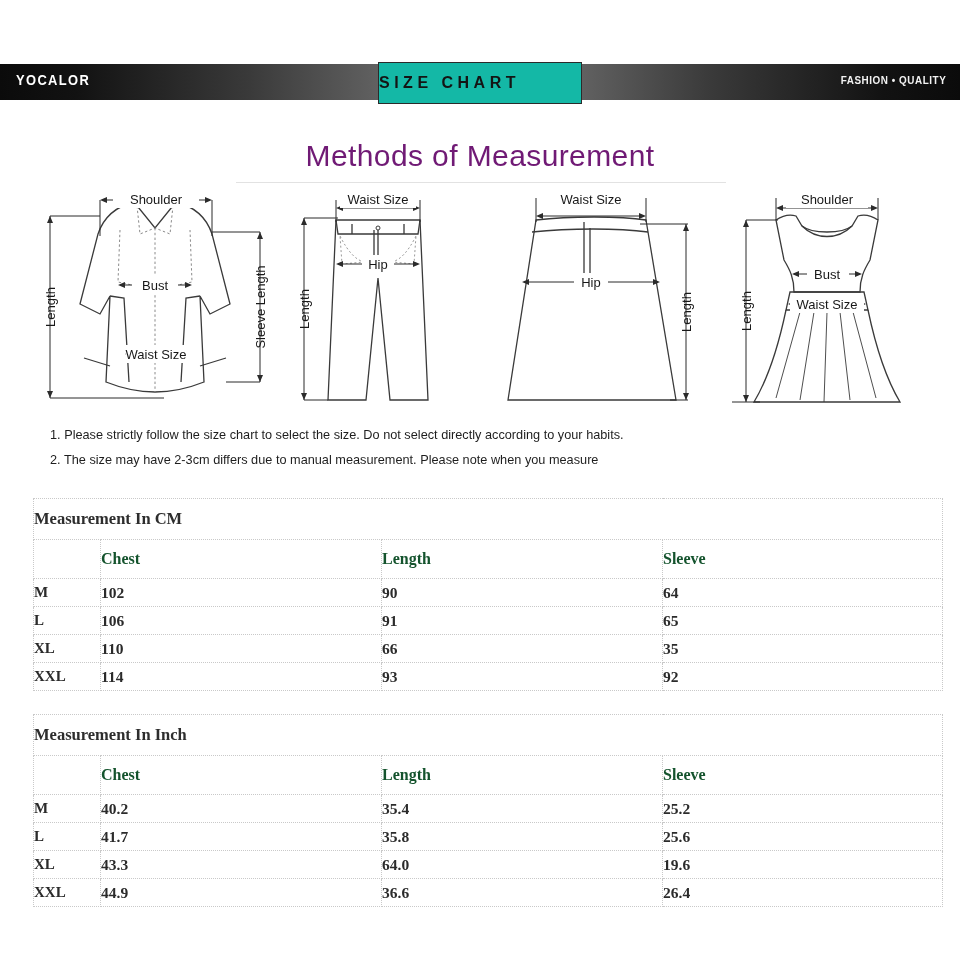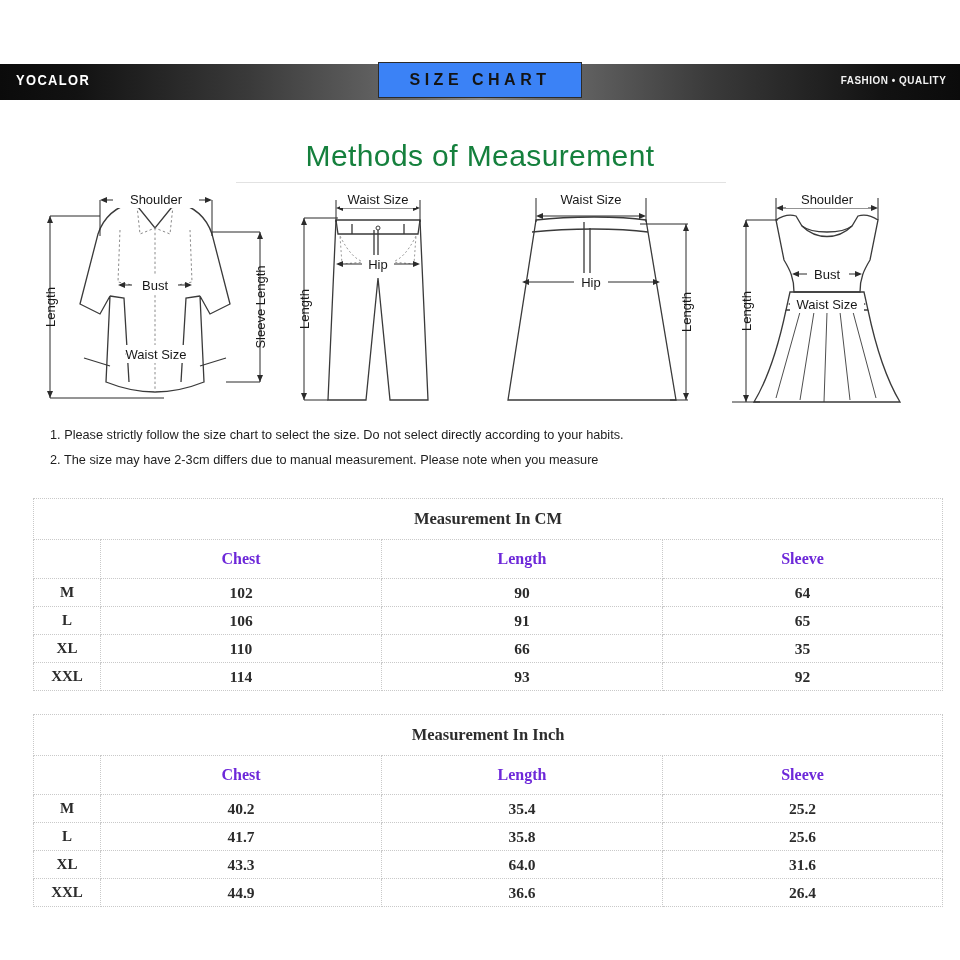--- a/index.html
+++ b/index.html
@@ -11,50 +11,50 @@
   .page{position:relative;width:960px;height:960px;}
 
   
   .banner{position:absolute;left:0;top:64px;width:960px;height:36px;
     background:linear-gradient(to right,#0b0b0b 0%,#121212 8%,#3a3a3a 26%,#6e6e6e 44%,#8c8c8c 50%,#6e6e6e 56%,#3a3a3a 74%,#121212 92%,#0b0b0b 100%);}
   .brand{position:absolute;left:16px;top:71px;color:#fff;font-size:15px;font-weight:700;
     letter-spacing:1.6px;font-family:"Liberation Sans Narrow","Liberation Sans",sans-serif;
     transform:scaleX(.86);transform-origin:left center;}
   .tagline{position:absolute;right:14px;top:74px;color:#f2f2f2;font-size:11px;font-weight:700;
     letter-spacing:.6px;transform:scaleX(.9);transform-origin:right center;}
-  .chipbox{position:absolute;left:378px;top:62px;width:204px;height:36px;background:#3b82f6;
-    border:1.6px solid #2b2b2b;box-sizing:border-box;display:flex;align-items:center;justify-content:center;}
+  .chipbox{position:absolute;left:378px;top:62px;width:204px;height:42px;background:#14b8a6;
+    border:1.6px solid #2b2b2b;box-sizing:border-box;display:flex;align-items:center;justify-content:flex-start;}
   .chipbox span{font-size:16px;font-weight:700;letter-spacing:4.5px;color:#141414;}
 
   
   .sect-title{position:absolute;left:0;top:139px;width:960px;text-align:center;
-    font-size:30px;font-weight:300;color:#15803d;letter-spacing:.4px;}
+    font-size:30px;font-weight:300;color:#701a75;letter-spacing:.4px;}
   .sect-rule{position:absolute;left:236px;top:182px;width:490px;height:1px;background:#e2e2e2;}
 
   
   .diagrams{position:absolute;left:0;top:186px;width:960px;height:228px;padding-left:8px;}
   .dg{position:absolute;top:0;height:228px;}
   .dg svg{display:block;}
 
   
   .notes{position:absolute;left:50px;top:422px;width:860px;}
   .note{font-size:13.2px;color:#1e1e1e;line-height:25px;white-space:nowrap;
     transform:scaleX(.965);transform-origin:left center;}
 
   
   .tbl{position:absolute;left:33px;width:909px;border-collapse:collapse;table-layout:fixed;
     font-family:"Liberation Serif",serif;}
   #tbl-cm{top:498px;}
   #tbl-in{top:714px;}
-  .tbl td{border:1px dotted #c9c9c9;text-align:center;color:#2b2b2b;
+  .tbl td{border:1px dotted #c9c9c9;color:#2b2b2b;
     font-size:15.5px;font-weight:700;padding:0;}
   .tbl .rowh{height:39px;}
   .tbl .rowc{height:28px;}
   .tbl .cap{height:40px;font-size:16.5px;font-weight:700;color:#2d2d2d;}
-  .tbl .colh{font-size:16px;font-weight:700;color:#6d28d9;}
+  .tbl .colh{font-size:16px;font-weight:700;color:#14532d;}
   .tbl .sz{font-size:15px;}
   .c-size{width:67px;}
   .c-a{width:281px;}
   .c-b{width:281px;}
   .c-c{width:280px;}
 </style>
 </head>
 <body>
 
 <div class="page">
@@ -317,21 +317,21 @@
       <tr class="rowc">
         <td class="sz">L</td>
         <td>41.7</td>
         <td>35.8</td>
         <td>25.6</td>
       </tr>
       <tr class="rowc">
         <td class="sz">XL</td>
         <td>43.3</td>
         <td>64.0</td>
-        <td>31.6</td>
+        <td>19.6</td>
       </tr>
       <tr class="rowc">
         <td class="sz">XXL</td>
         <td>44.9</td>
         <td>36.6</td>
         <td>26.4</td>
       </tr>
     </tbody>
   </table>
 

